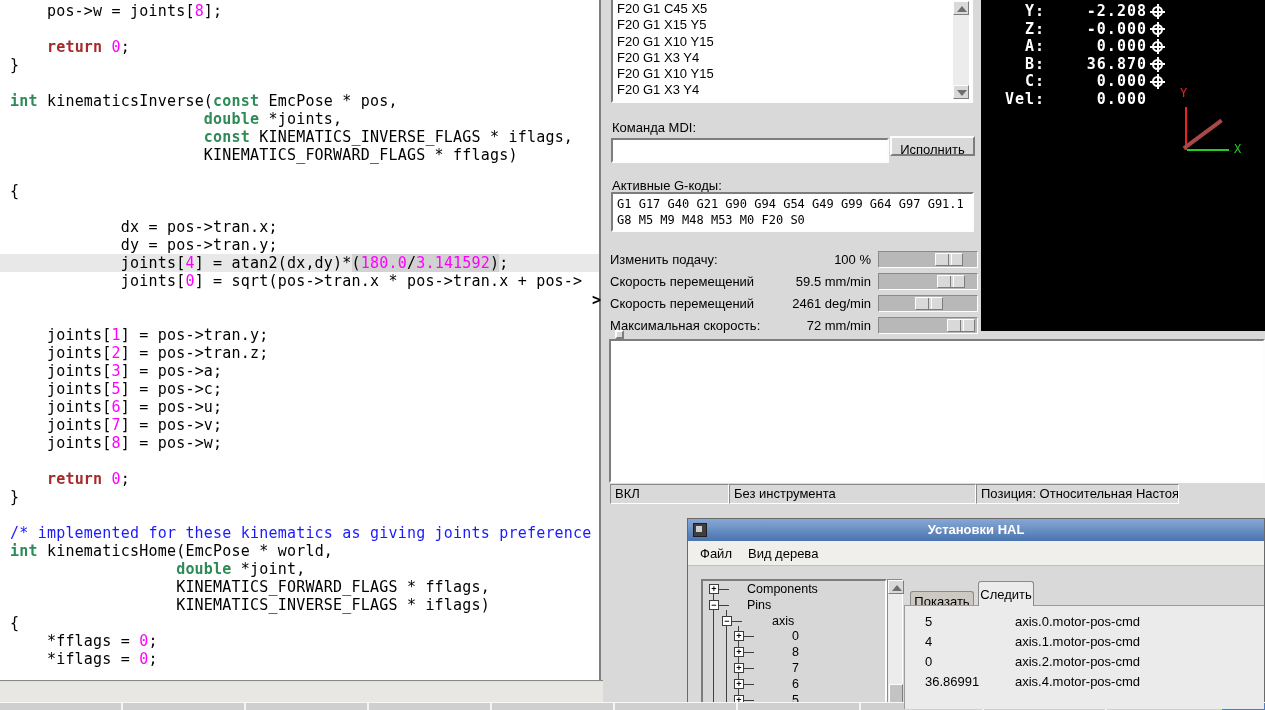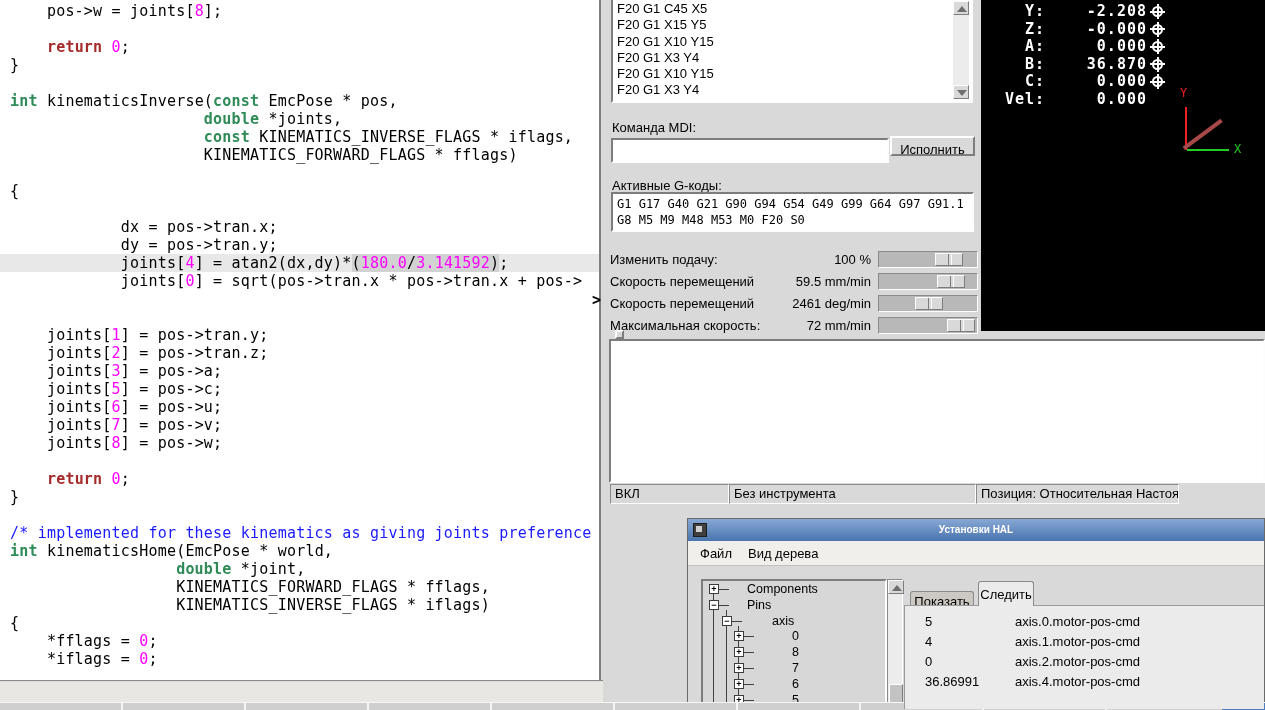--- a/index.html
+++ b/index.html
@@ -81,21 +81,21 @@
            border:2px solid #fff; border-radius:50%; }
   .homed::before { content:""; position:absolute; left:2.5px; top:-4px; width:2px; height:15px; background:#fff; }
   .homed::after  { content:""; position:absolute; top:2.5px; left:-4px; height:2px; width:15px; background:#fff; }
   .ax-line { position:absolute; }
   #ax-ylab, #ax-xlab { position:absolute; font:12px "DejaVu Sans Mono", monospace; }
 
   
   #hal { position:absolute; left:687px; top:518px; width:578px; height:192px;
          border:1px solid #6a6a6a; background:#d9d9d9; overflow:hidden; }
   #hal-title { position:absolute; left:0; top:0; right:0; height:22px; color:#fff;
-               font-size:10px; font-weight:bold; text-align:center; line-height:22px; }
+               font-size:13px; font-weight:bold; text-align:center; line-height:22px; }
   #hal-icon { position:absolute; left:5px; top:4px; width:14px; height:14px; background:#3f3f3f;
               border:1px solid #1d1d1d; }
   #hal-icon::after { content:""; position:absolute; left:2px; top:2px; width:6px; height:6px; background:#cfcfcf; }
   #hal-menubar { position:absolute; left:0; top:22px; right:0; height:25px; background:#f1efeb;
                  border-bottom:1px solid #c2c0bc; }
   .menu-item { display:inline-block; font-size:13px; padding:4px 8px; margin-top:1px; }
   .menu-item:first-child { margin-left:4px; }
 
   #hal-tree { left:13px; top:60px; width:186px; height:132px; background:#d7d7d7; position:absolute; overflow:hidden; }
   .tree-inner { position:relative; width:100%; height:100%; }

